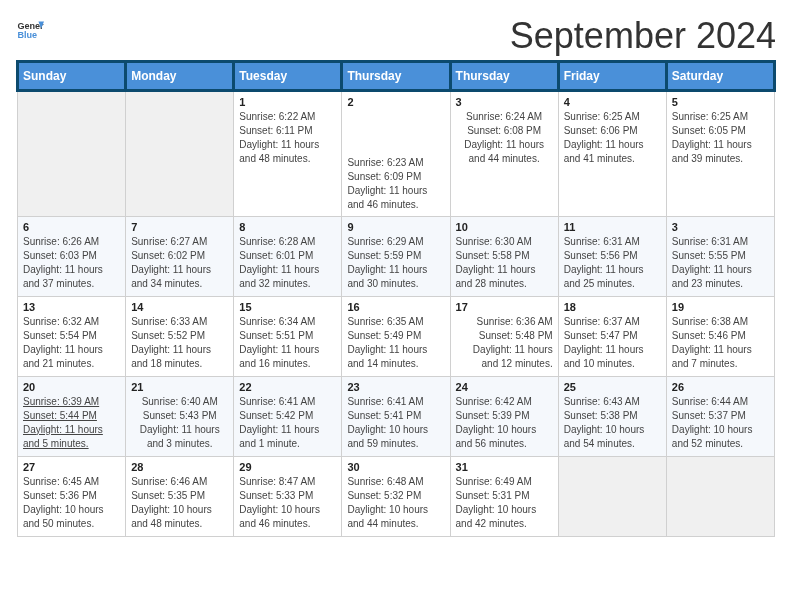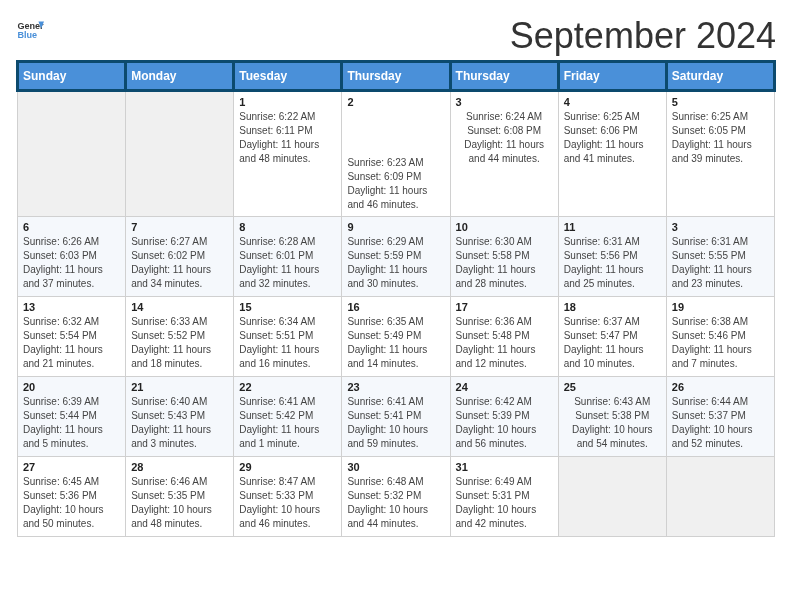--- a/index.html
+++ b/index.html
@@ -208,47 +208,47 @@
 Daylight: 11 hours and 16 minutes.</div>
         </td>
         <td>
           <div class="day-number">16</div>
           <div class="day-info" style="white-space: pre-line;">Sunrise: 6:35 AM
 Sunset: 5:49 PM
 Daylight: 11 hours and 14 minutes.</div>
         </td>
         <td>
           <div class="day-number">17</div>
-          <div class="day-info" style="white-space: pre-line;">Sunrise: 6:36 AM
+          <div class="day-info" style="white-space: pre-line; text-align: right;">Sunrise: 6:36 AM
 Sunset: 5:48 PM
 Daylight: 11 hours and 12 minutes.</div>
         </td>
         <td>
           <div class="day-number">18</div>
           <div class="day-info" style="white-space: pre-line;">Sunrise: 6:37 AM
 Sunset: 5:47 PM
 Daylight: 11 hours and 10 minutes.</div>
         </td>
         <td>
           <div class="day-number">19</div>
           <div class="day-info" style="white-space: pre-line;">Sunrise: 6:38 AM
 Sunset: 5:46 PM
 Daylight: 11 hours and 7 minutes.</div>
         </td>
       </tr>
       <tr>
         <td>
           <div class="day-number">20</div>
-          <div class="day-info" style="white-space: pre-line;">Sunrise: 6:39 AM
+          <div class="day-info" style="white-space: pre-line; text-decoration: underline;">Sunrise: 6:39 AM
 Sunset: 5:44 PM
 Daylight: 11 hours and 5 minutes.</div>
         </td>
         <td>
           <div class="day-number">21</div>
-          <div class="day-info" style="white-space: pre-line;">Sunrise: 6:40 AM
+          <div class="day-info" style="white-space: pre-line; text-align: center;">Sunrise: 6:40 AM
 Sunset: 5:43 PM
 Daylight: 11 hours and 3 minutes.</div>
         </td>
         <td>
           <div class="day-number">22</div>
           <div class="day-info" style="white-space: pre-line;">Sunrise: 6:41 AM
 Sunset: 5:42 PM
 Daylight: 11 hours and 1 minute.</div>
         </td>
         <td>
@@ -258,21 +258,21 @@
 Daylight: 10 hours and 59 minutes.</div>
         </td>
         <td>
           <div class="day-number">24</div>
           <div class="day-info" style="white-space: pre-line;">Sunrise: 6:42 AM
 Sunset: 5:39 PM
 Daylight: 10 hours and 56 minutes.</div>
         </td>
         <td>
           <div class="day-number">25</div>
-          <div class="day-info" style="white-space: pre-line; text-align: center;">Sunrise: 6:43 AM
+          <div class="day-info" style="white-space: pre-line;">Sunrise: 6:43 AM
 Sunset: 5:38 PM
 Daylight: 10 hours and 54 minutes.</div>
         </td>
         <td>
           <div class="day-number">26</div>
           <div class="day-info" style="white-space: pre-line;">Sunrise: 6:44 AM
 Sunset: 5:37 PM
 Daylight: 10 hours and 52 minutes.</div>
         </td>
       </tr>

